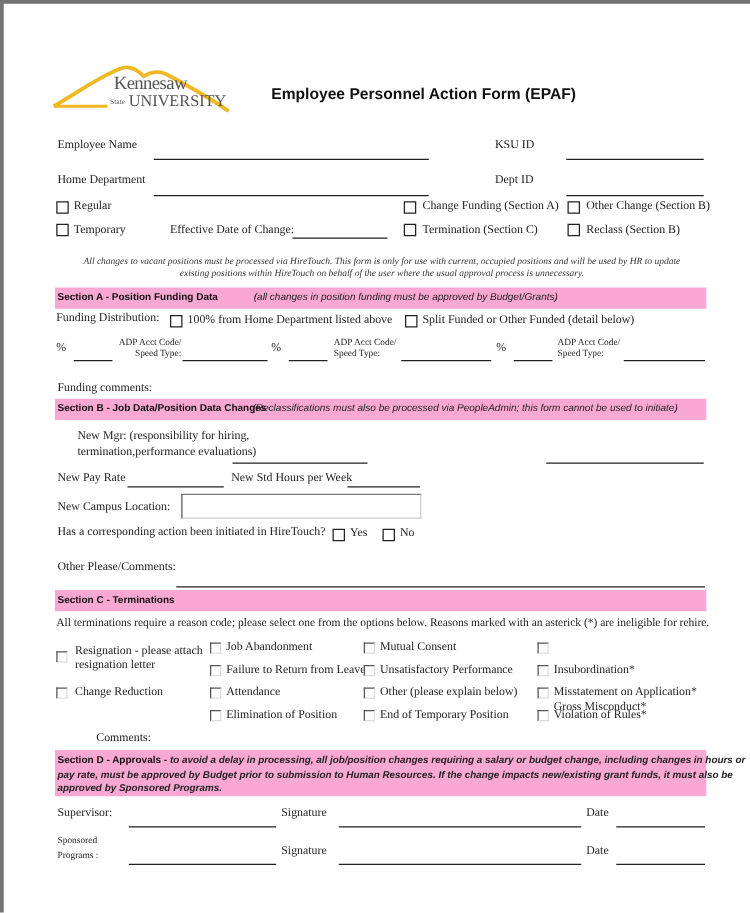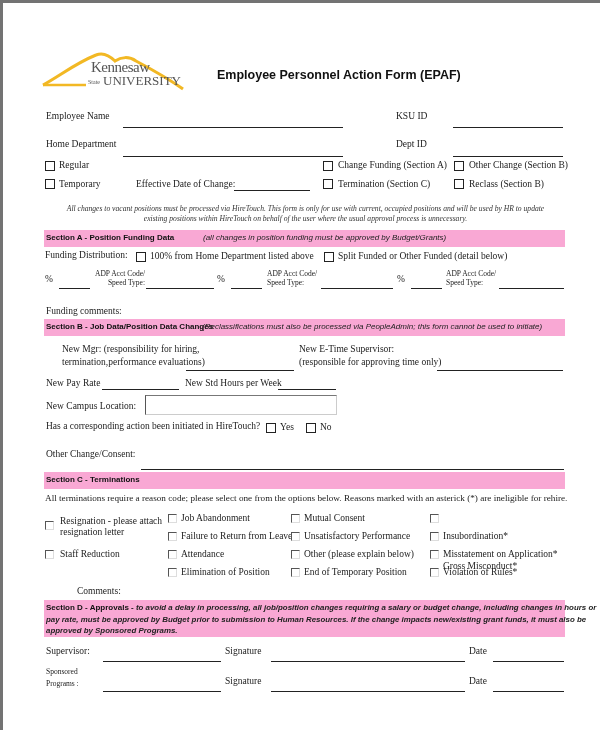--- a/index.html
+++ b/index.html
@@ -110,56 +110,52 @@
     <span class="abs h" style="left:2px;top:3px;">Section B - Job Data/Position Data Changes</span>
     <span class="abs n" style="left:158px;top:3px;">(Reclassifications must also be processed via PeopleAdmin; this form cannot be used to initiate)</span>
   </div>
 
   <div class="abs t" style="left:43px;top:340px;line-height:13px;margin-left:16px;">
     <div>New Mgr: (responsibility for hiring,</div>
     <div>termination,performance evaluations)</div>
   </div>
   <div class="line" style="left:183px;top:367px;width:108px;"></div>
 
-  <div class="abs t" style="left:296px;top:340px;line-height:13px;">
-    <div>New E-Time Supervisor:</div>
-    <div>(responsible for approving time only)</div>
-  </div>
   <div class="line" style="left:434px;top:367px;width:126px;"></div>
 
   <span class="abs t" style="left:43px;top:375px;">New Pay Rate</span>
   <div class="line" style="left:99px;top:386px;width:77px;"></div>
   <span class="abs t" style="left:182px;top:375px;">New Std Hours per Week</span>
   <div class="line" style="left:275px;top:386px;width:58px;"></div>
 
 
   <span class="abs t" style="left:43px;top:398px;">New Campus Location:</span>
   <div class="input-box" style="left:142px;top:392px;width:190px;height:18px;"></div>
 
   <span class="abs t" style="left:43px;top:418px;">Has a corresponding action been initiated in HireTouch?</span>
   <div class="cb" style="left:263px;top:420px;"></div>
   <span class="abs t" style="left:277px;top:419px;">Yes</span>
   <div class="cb" style="left:303px;top:420px;"></div>
   <span class="abs t" style="left:317px;top:419px;">No</span>
 
-  <span class="abs t" style="left:43px;top:446px;">Other Change/Consent:</span>
+  <span class="abs t" style="left:43px;top:446px;">Other Please/Comments:</span>
   <div class="line" style="left:138px;top:466px;width:423px;"></div>
 
   <div class="band" style="top:469px;height:17px;">
     <span class="abs h" style="left:2px;top:3px;">Section C - Terminations</span>
   </div>
   <span class="abs t" style="left:42px;top:490px;font-size:9.2px;">All terminations require a reason code; please select one from the options below. Reasons marked with an asterick (*) are ineligible for rehire.</span>
 
   <div class="cb2" style="left:42px;top:518px;"></div>
   <div class="abs t" style="left:57px;top:513px;line-height:11px;">
     <div>Resignation - please attach</div>
     <div>resignation letter</div>
   </div>
   <div class="cb2" style="left:42px;top:547px;"></div>
-  <span class="abs t" style="left:57px;top:546px;">Staff Reduction</span>
+  <span class="abs t" style="left:57px;top:546px;">Change Reduction</span>
 
   <div class="cb2" style="left:165px;top:511px;"></div>
   <span class="abs t" style="left:178px;top:510px;">Job Abandonment</span>
   <div class="cb2" style="left:165px;top:529px;"></div>
   <span class="abs t" style="left:178px;top:528px;">Failure to Return from Leave</span>
   <div class="cb2" style="left:165px;top:547px;"></div>
   <span class="abs t" style="left:178px;top:546px;">Attendance</span>
   <div class="cb2" style="left:165px;top:565px;"></div>
   <span class="abs t" style="left:178px;top:564px;">Elimination of Position</span>
 

